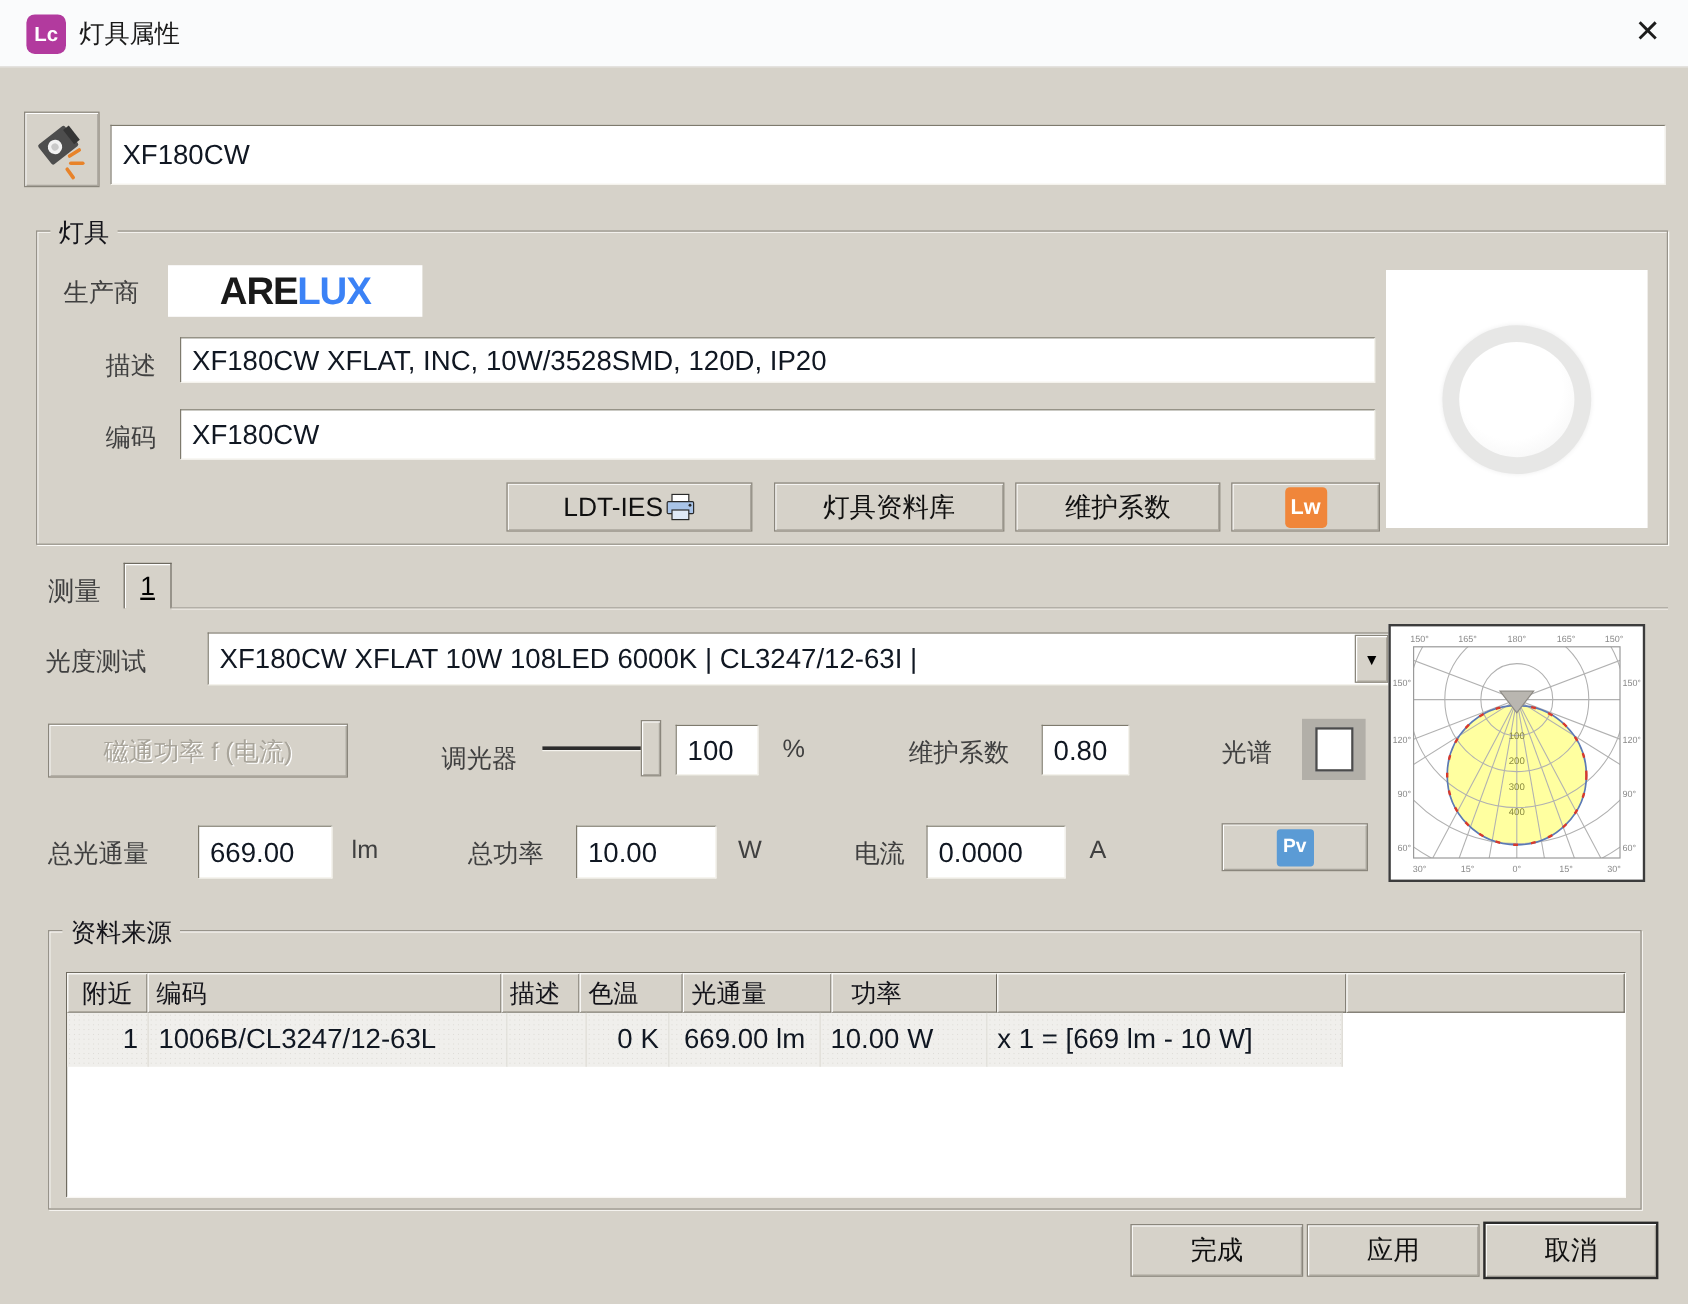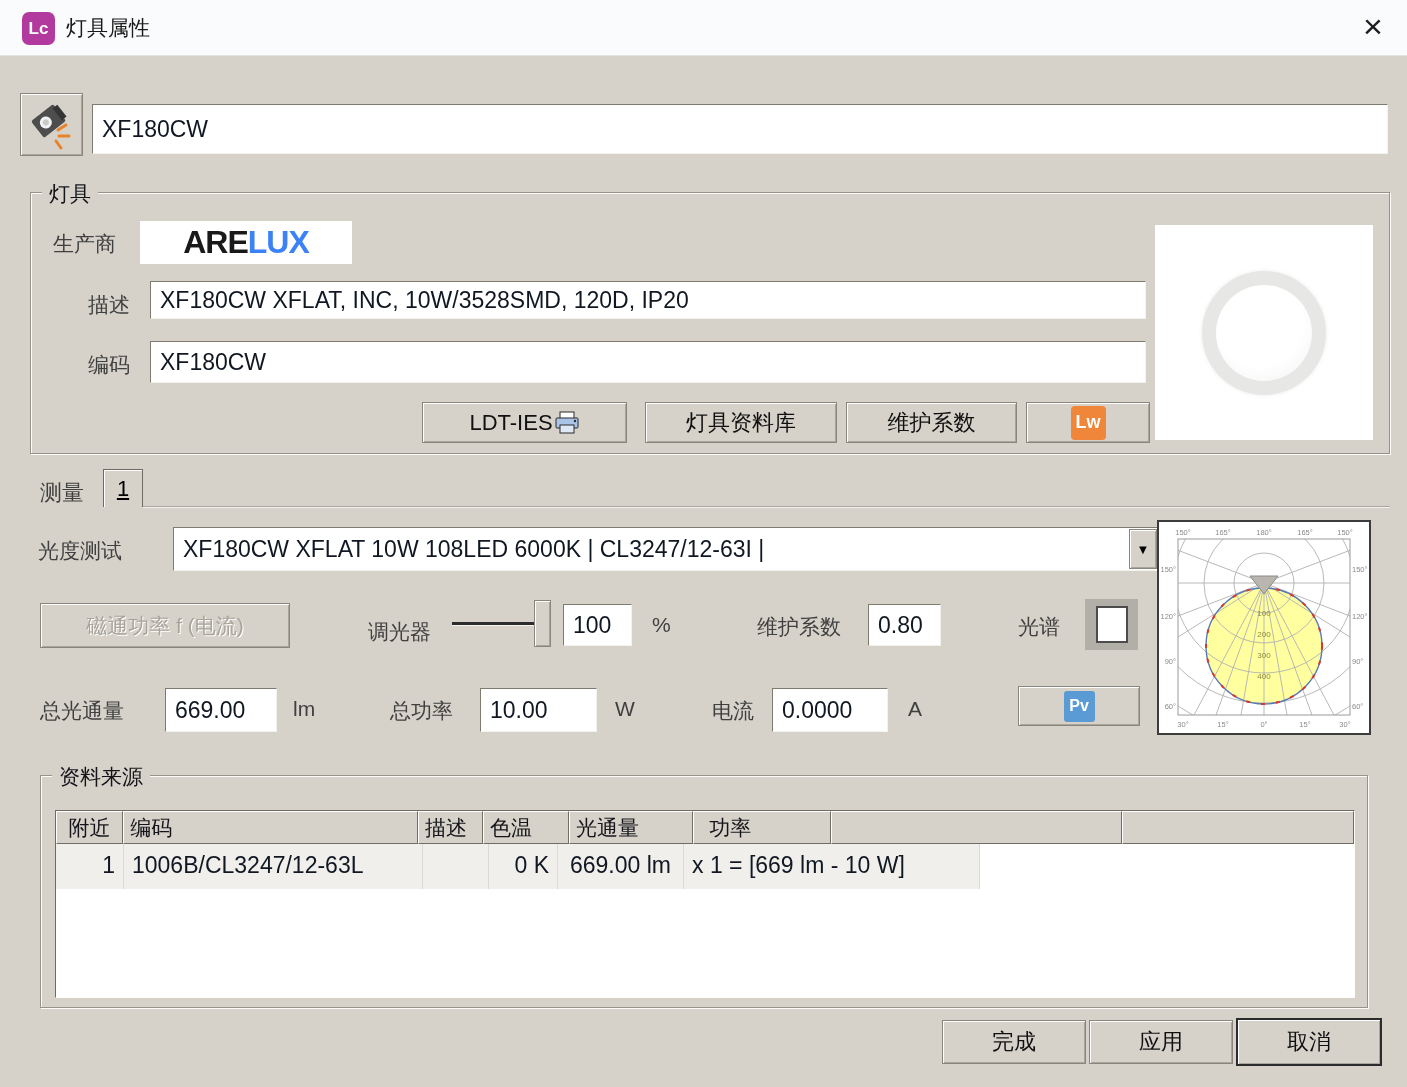--- a/index.html
+++ b/index.html
@@ -268,20 +268,21 @@
     <div class="th" style="width:139px;padding-left:15px;">功率</div>
     <div class="th" style="width:296px;"></div>
     <div class="th" style="width:235px;"></div>
   </div>
   <div class="trow">
     <div class="td" style="width:68px; text-align:right;">1</div>
     <div class="td" style="width:299px;">1006B/CL3247/12-63L</div>
     <div class="td" style="width:66px;"></div>
     <div class="td" style="width:69px; text-align:right;">0 K</div>
     <div class="td" style="width:126px; text-align:center;">669.00 lm</div>
+    <div class="td" style="width:139px;">10.00 W</div>
     <div class="td" style="width:296px;">x 1 = [669 lm - 10 W]</div>
     <div class="td blank" style="width:235px;"></div>
   </div>
 </div>
 
 <div class="abs raised btn" style="left:942px; top:1020px; width:144px; height:44px;">
   <span>完成</span>
 </div>
 <div class="abs raised btn" style="left:1089px; top:1020px; width:144px; height:44px;">
   <span>应用</span>

